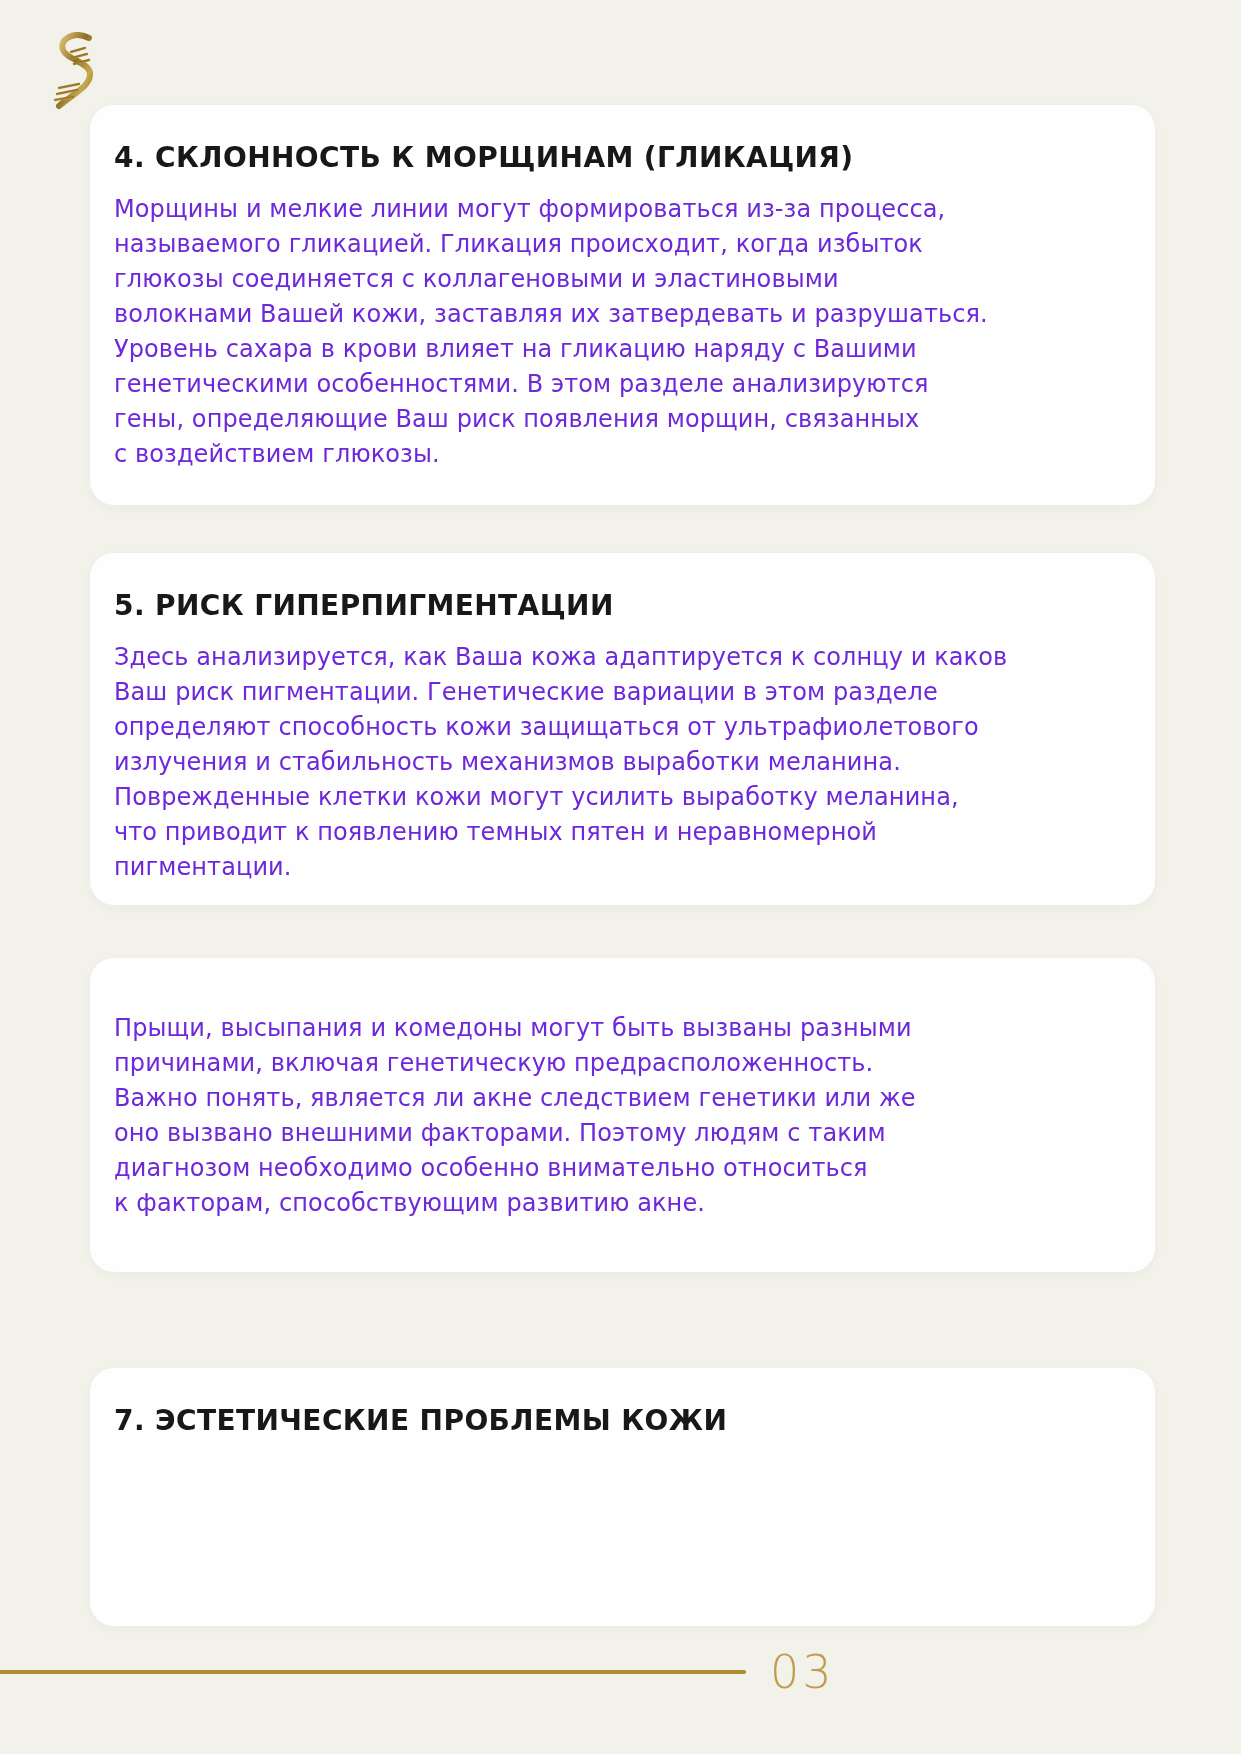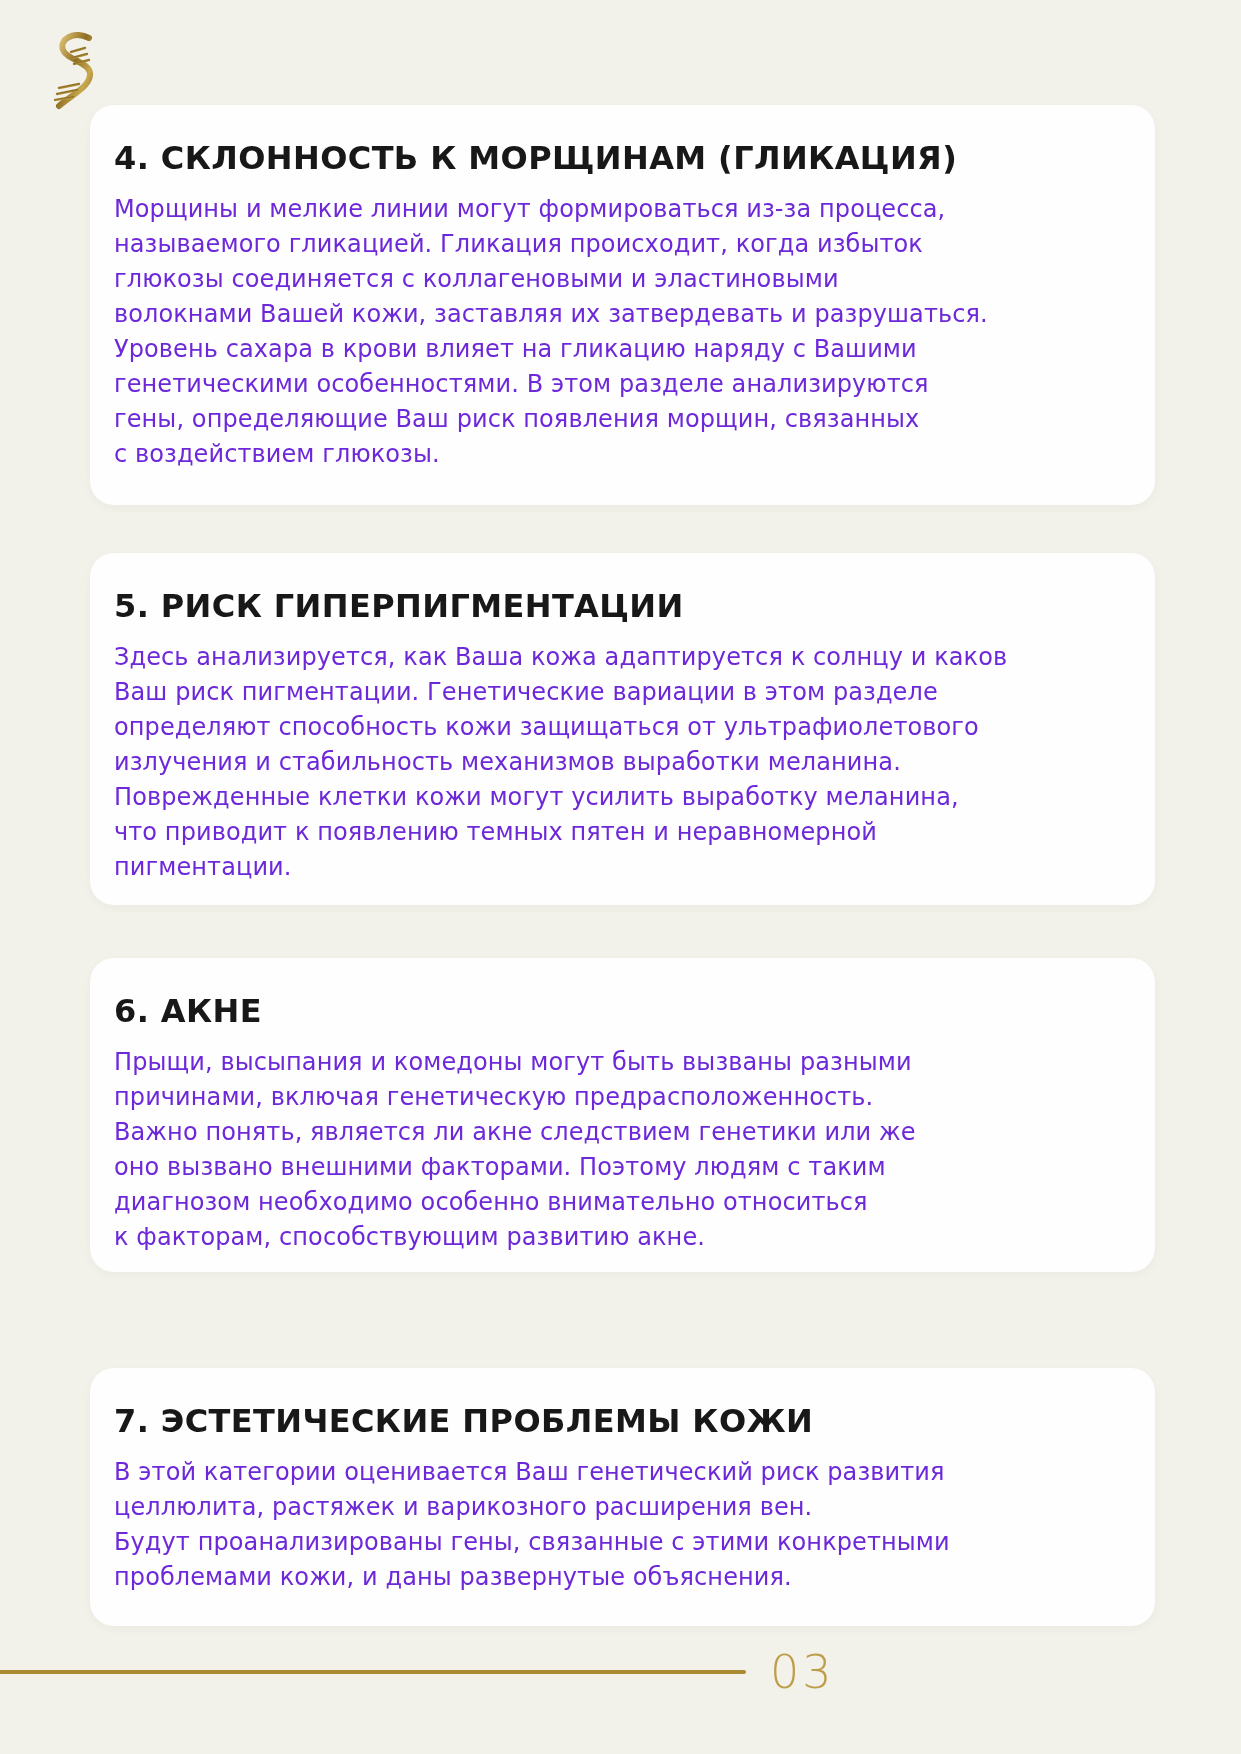--- a/index.html
+++ b/index.html
@@ -28,21 +28,21 @@
     left: 90px;
     width: 1065px;
     background: #FEFEFE;
     border-radius: 24px;
     box-sizing: border-box;
     padding: 36px 95px 40px 24px;
     box-shadow: 0 3px 10px rgba(60,60,40,0.04);
   }
   .card-title {
     margin: 0;
-    font-size: 32px;
+    font-size: 28px;
     line-height: 34px;
     font-weight: 700;
     color: #181818;
     letter-spacing: 0.4px;
   }
   .card-text {
     margin: 17px 0 0 0;
     font-size: 24px;
     line-height: 35px;
     font-weight: 400;
@@ -118,33 +118,28 @@
     <p class="card-text">Здесь анализируется, как Ваша кожа адаптируется к солнцу и каков
 Ваш риск пигментации. Генетические вариации в этом разделе
 определяют способность кожи защищаться от ультрафиолетового
 излучения и стабильность механизмов выработки меланина.
 Поврежденные клетки кожи могут усилить выработку меланина,
 что приводит к появлению темных пятен и неравномерной
 пигментации.</p>
   </section>
 
   <section class="card" id="card-3">
-    <h2 class="card-title">6. АКНЕ</h2>
     <p class="card-text">Прыщи, высыпания и комедоны могут быть вызваны разными
 причинами, включая генетическую предрасположенность.
 Важно понять, является ли акне следствием генетики или же
 оно вызвано внешними факторами. Поэтому людям с таким
 диагнозом необходимо особенно внимательно относиться
 к факторам, способствующим развитию акне.</p>
   </section>
 
   <section class="card" id="card-4">
     <h2 class="card-title">7. ЭСТЕТИЧЕСКИЕ ПРОБЛЕМЫ КОЖИ</h2>
-    <p class="card-text">В этой категории оценивается Ваш генетический риск развития
-целлюлита, растяжек и варикозного расширения вен.
-Будут проанализированы гены, связанные с этими конкретными
-проблемами кожи, и даны развернутые объяснения.</p>
   </section>
 
   <div class="footer-divider"></div>
   <div class="page-number">03</div>
 
 </div>
 
 </body></html>

